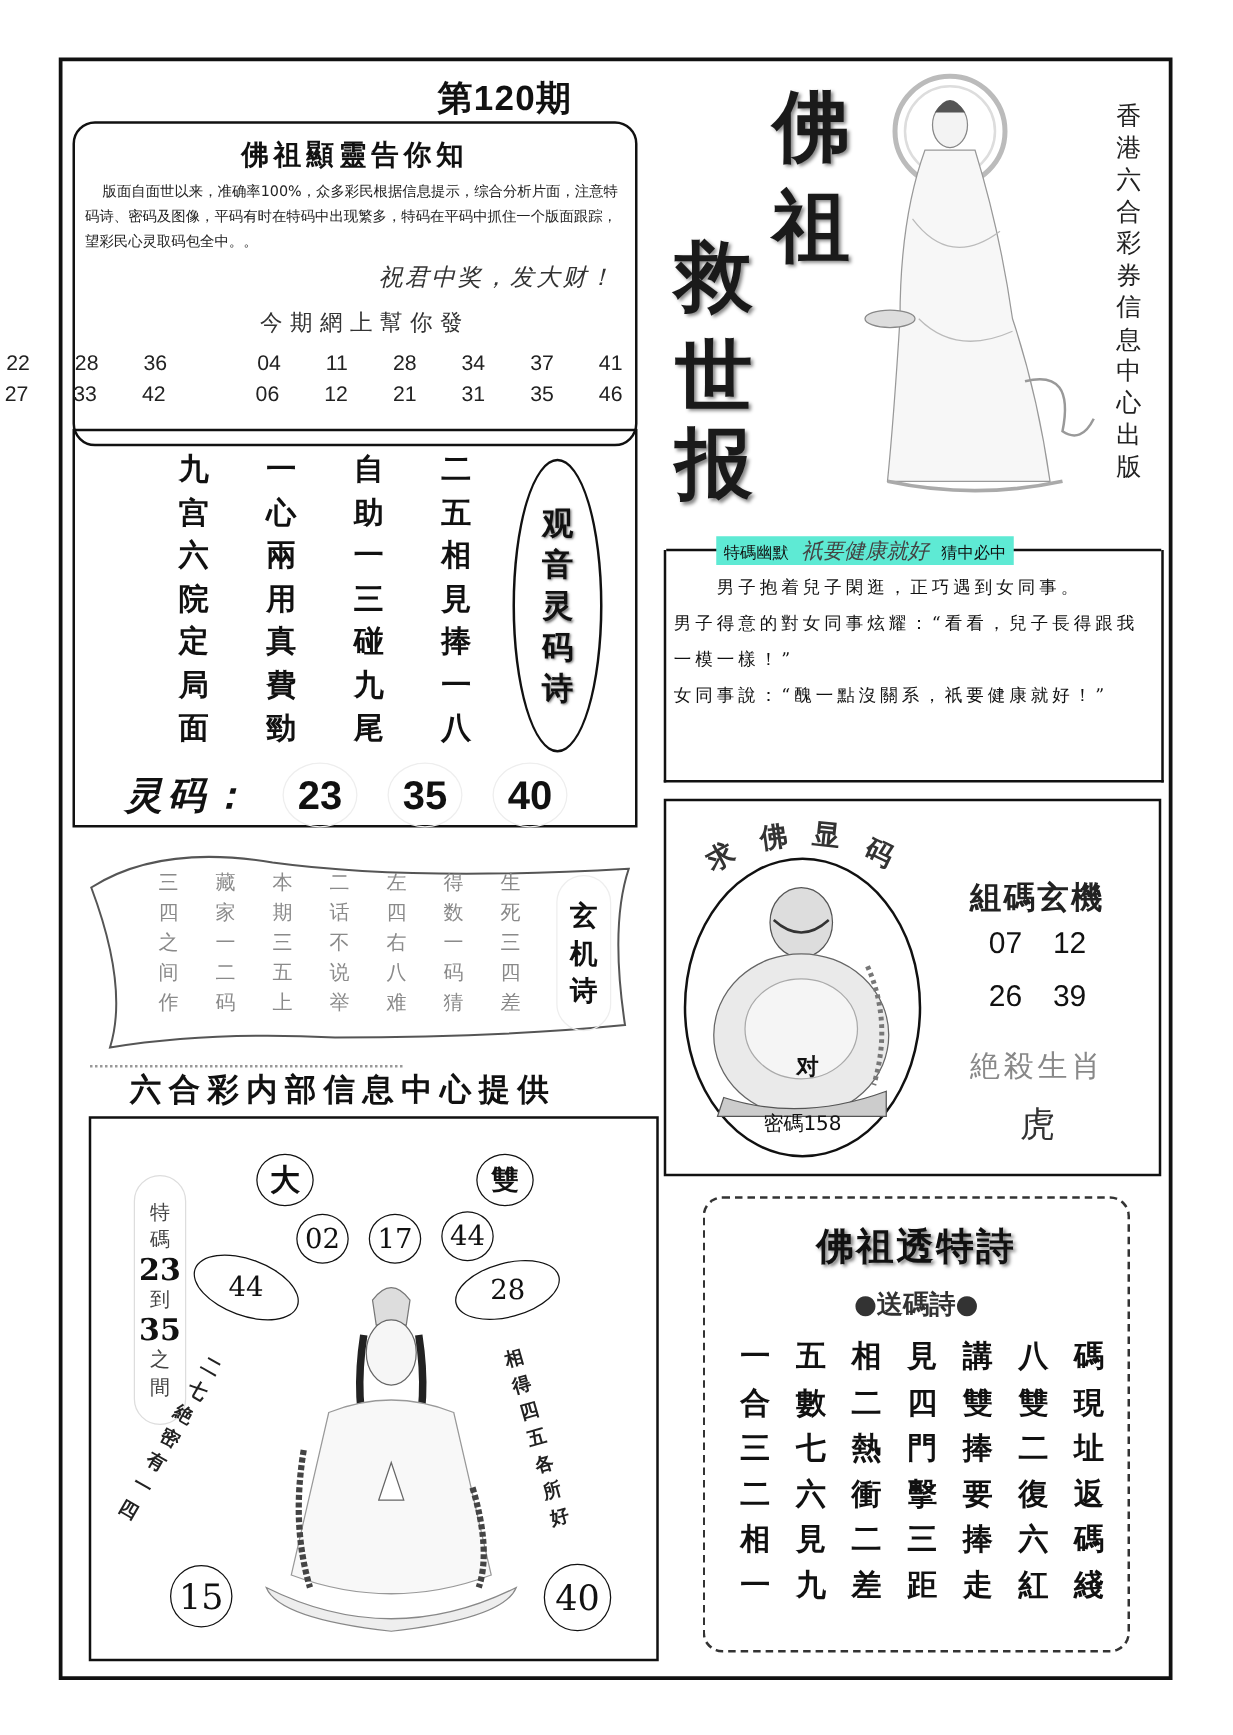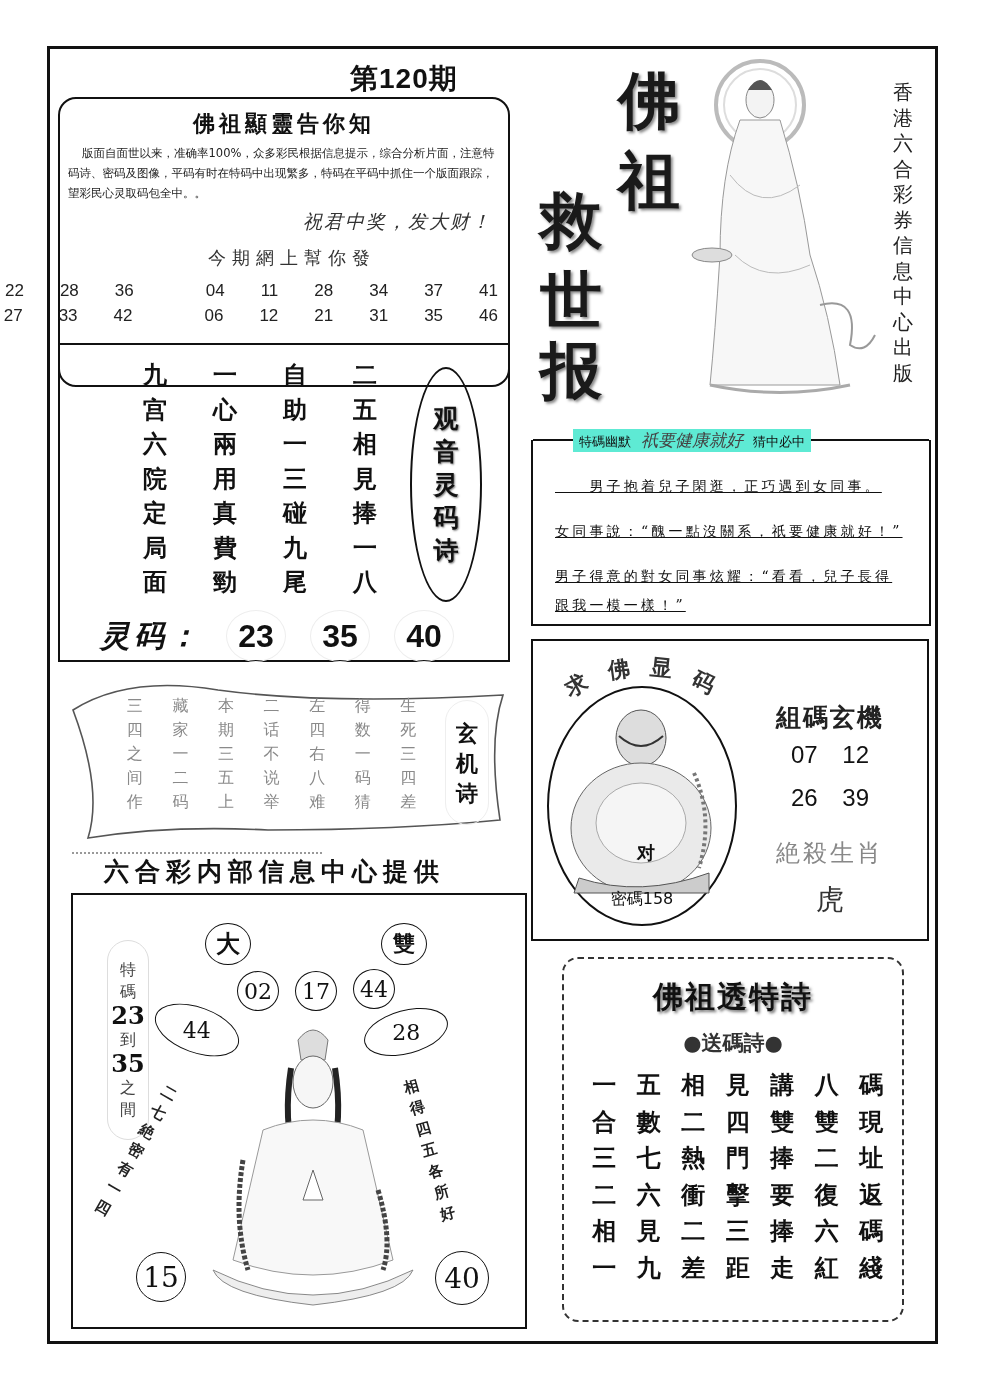--- a/index.html
+++ b/index.html
@@ -7,21 +7,21 @@
   body { position: relative; font-family: "DejaVu Sans", sans-serif; color: #111; }
   .abs { position: absolute; }
   .frame { left: 47px; top: 46px; width: 891px; height: 1298px; border: 3px solid #111; }
   .serif { font-family: "DejaVu Serif", serif; }
   .mono { font-family: "Liberation Sans", sans-serif; }
 
   
   .issue { left: 350px; top: 60px; font-size: 28px; font-weight: bold; letter-spacing: 1px; }
 
   
-  .box1 { left: 58px; top: 97px; width: 452px; height: 290px; border: 2.5px solid #111; border-radius: 18px; }
+  .box1 { left: 58px; top: 97px; width: 452px; height: 260px; border: 2.5px solid #111; border-radius: 18px; }
   .box1 .title { position: absolute; left: 0; right: 0; top: 10px; text-align: center; font-size: 22px; font-weight: bold; letter-spacing: 4px; }
   .box1 .desc { position: absolute; left: 8px; right: 10px; top: 44px; font-size: 11.5px; line-height: 20px; text-indent: 14px; color: #222; }
   .box1 .wish { position: absolute; right: 16px; top: 110px; font-size: 19px; font-style: italic; letter-spacing: 2px; color: #333; }
   .box1 .sub { position: absolute; left: 16px; right: 0; top: 147px; text-align: center; font-size: 18px; letter-spacing: 6px; color: #333; }
   .box1 .nums { position: absolute; left: 12px; right: 10px; font-size: 17px; color: #222; display: flex; justify-content: flex-end; gap: 36px; }
   .box1 .nums span { width: 34px; }
   .box1 .nums .gap { width: 20px; }
 
   
   .bigchar { font-size: 62px; font-weight: bold; color: #1a1a1a; text-shadow: 2px 2px 3px #888; font-family: "DejaVu Serif", serif; line-height: 1; }
@@ -38,21 +38,21 @@
   .lingma { position: absolute; left: 40px; top: 265px; display: flex; align-items: center; }
   .lingma .lbl { font-size: 30px; font-weight: bold; font-style: italic; letter-spacing: 4px; }
   .lingma .n { width: 60px; height: 52px; border-radius: 50%; border: 1px solid #eee; display: flex; align-items: center; justify-content: center; font-size: 32px; font-weight: bold; margin-left: 24px; }
 
   
   .box3 { left: 531px; top: 440px; width: 400px; height: 186px; border: 2.5px solid #111; border-top: none; }
   .box3 .hdr { position: absolute; left: 40px; top: -11px; background: #5eead4; padding: 0 6px; font-size: 13px; white-space: nowrap; display: flex; gap: 10px; align-items: baseline; }
   .box3 .hdr .mid { font-size: 17px; font-style: italic; color: #444; }
   .box3 .hdr-line { position: absolute; left: 0; right: 0; top: -1px; border-top: 2.5px solid #111; }
   .box3 .body { position: absolute; left: 6px; right: 6px; top: 16px; font-size: 14px; line-height: 29px; letter-spacing: 3.2px; }
-  .box3 .body p { margin: 16px; text-decoration: underline; }
+  .box3 .body p { margin: 0; }
 
   
   .box4 { left: 531px; top: 639px; width: 398px; height: 302px; border: 2.5px solid #111; }
   .oval { position: absolute; left: 14px; top: 45px; width: 190px; height: 240px; border: 2px solid #111; border-radius: 50%; }
   .arc-text { position: absolute; left: 25px; top: 10px; width: 170px; height: 50px; }
   .mima { position: absolute; left: 0; right: 0; bottom: 14px; text-align: center; font-size: 16px; }
   .duizi { position: absolute; left: 88px; top: 153px; font-size: 18px; font-weight: bold; }
   .box4 .r { position: absolute; left: 222px; width: 150px; text-align: center; }
   .box4 .zu { top: 60px; font-size: 25px; font-weight: bold; letter-spacing: 2px; color: #222; }
   .box4 .zn { font-size: 24px; word-spacing: 18px; color: #111; }
@@ -210,22 +210,22 @@
 
 <div class="abs box3">
   <div class="hdr-line"></div>
   <div class="hdr">
     <span>特碼幽默</span>
     <span class="mid">祇要健康就好</span>
     <span>猜中必中</span>
   </div>
   <div class="body serif">
     <p>　　男子抱着兒子閑逛，正巧遇到女同事。</p>
+    <p>男子得意的對女同事炫耀：“看看，兒子長得跟我一模一樣！”</p>
     <p>女同事說：“醜一點沒關系，祇要健康就好！”</p>
-    <p>男子得意的對女同事炫耀：“看看，兒子長得跟我一模一樣！”</p>
   </div>
 </div>
 
 <div class="abs box4">
   <svg class="arc-text" viewBox="0 0 170 50">
     <text x="8" y="42" font-size="22" font-weight="bold" fill="#333" transform="rotate(-28 18 36)">求</text>
     <text x="50" y="26" font-size="22" font-weight="bold" fill="#333" transform="rotate(-8 60 20)">佛</text>
     <text x="92" y="24" font-size="22" font-weight="bold" fill="#333" transform="rotate(6 102 18)">显</text>
     <text x="134" y="38" font-size="22" font-weight="bold" fill="#333" transform="rotate(26 144 32)">码</text>
   </svg>

